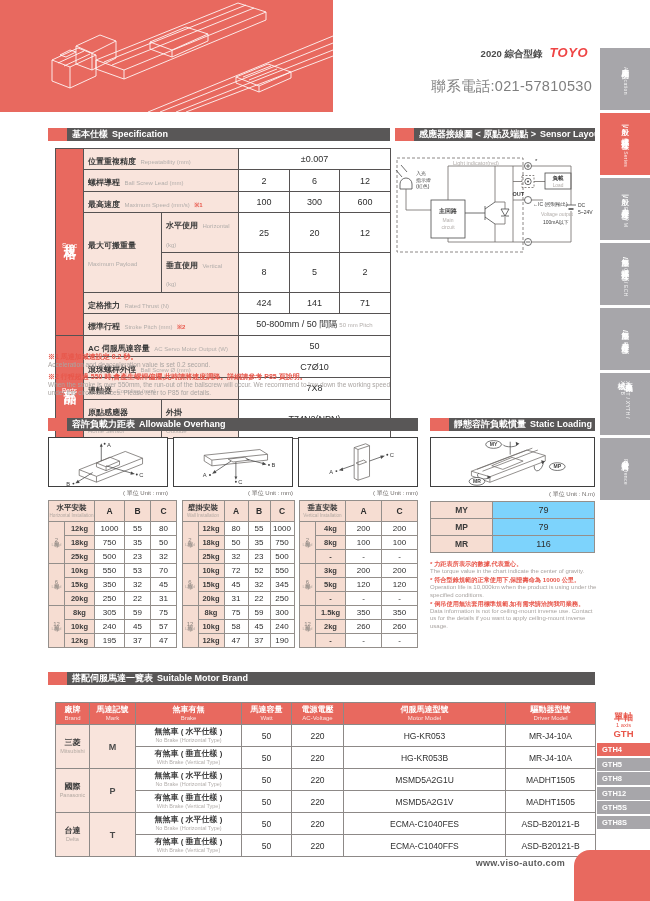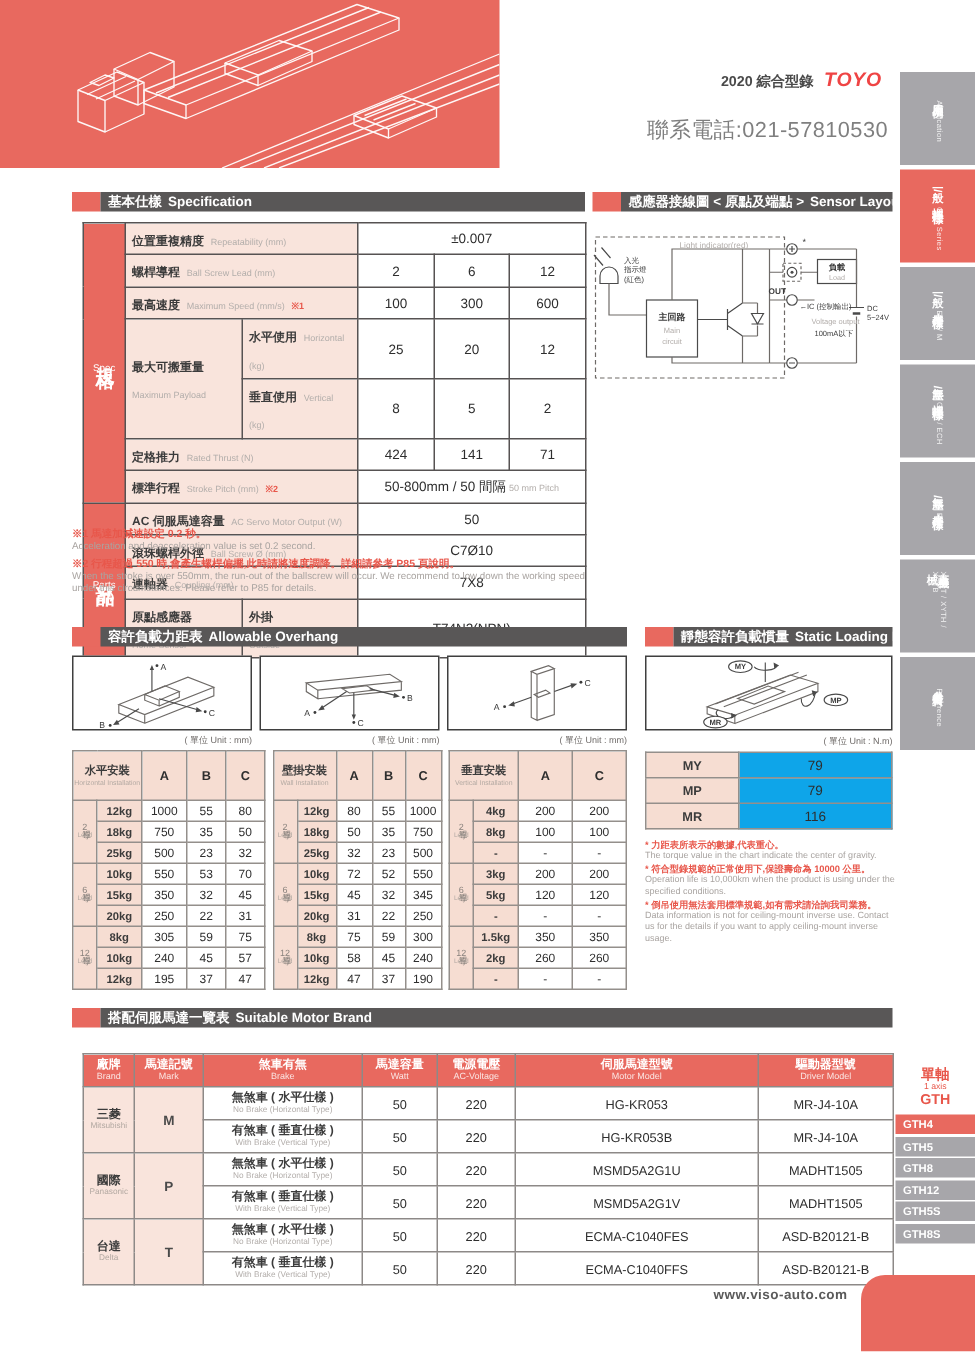--- a/index.html
+++ b/index.html
@@ -61,40 +61,40 @@
   .oh-diagrams { position:absolute; left:48px; top:437px; width:370px; display:flex; justify-content:space-between; }
   .oh-fig { width:120px; }
   .oh-box { width:120px; height:50px; border:1px solid #3f3f3f; background:#fff; }
   .oh-box svg { width:100%; height:100%; display:block; }
   .oh-unit { text-align:right; font-size:6px; color:#6f6b69; margin-top:2px; }
 
   .oh-tables { position:absolute; left:48px; top:500px; width:370px; display:flex; justify-content:space-between; }
   table.oh { border-collapse:collapse; table-layout:fixed; border:1px solid #6b6767; }
   .oh td { border:1px solid #948f8b; text-align:center; vertical-align:middle; background:#fff;
            font-size:8px; color:#2e2e2e; height:14px; padding:0; overflow:hidden; }
-  .oh tr.hdr td { height:33px; }
+  .oh tr.hdr td { height:21px; }
   .oh .nm { background:#f6ddd2; }
   .oh .nm .nm-zh { font-size:7.5px; font-weight:bold; color:#3b3b3b; display:block; line-height:1.1; }
   .oh .nm .nm-en { font-size:4.6px; color:#b3a9a2; display:block; line-height:1.1; }
   .oh .hd { background:#f6ddd2; font-weight:bold; font-size:8.5px; }
   .oh .lead { background:#f6ddd2; color:#8a837e; padding:1px 0; }
   .oh .lead .lz { writing-mode:vertical-rl; font-size:5.5px; line-height:1; display:block; margin:0 auto; }
   .oh .lead .ln { font-size:6px; display:block; line-height:1.1; }
   .oh .lead .le { font-size:4.4px; display:block; line-height:1.1; color:#b3a9a2; }
   .oh .load { background:#f6ddd2; font-weight:bold; font-size:7.5px; color:#3b3b3b; }
 
   
   .mt-box { position:absolute; left:430px; top:437px; width:165px; height:50px; border:1px solid #3f3f3f; background:#fff; }
   .mt-box svg { width:100%; height:100%; display:block; }
   .mt-unit { position:absolute; left:430px; top:490px; width:165px; text-align:right; font-size:6px; color:#6f6b69; }
   .mt-wrap { position:absolute; left:430px; top:501px; }
   table.mt { border-collapse:collapse; table-layout:fixed; width:165px; border:1px solid #6b6767; }
   .mt td { border:1px solid #948f8b; height:17px; vertical-align:middle; }
   .mt .k { background:#f6ddd2; font-weight:bold; font-size:8.5px; width:62px; text-align:center; color:#3b3b3b; }
-  .mt .v { background:#0ea5e9; text-align:center; font-size:9px; }
+  .mt .v { background:#7dd3fc; text-align:center; font-size:9px; }
   .mt-notes { position:absolute; left:430px; top:560px; width:167px; line-height:1.25; }
   .mt-notes .note-zh { font-size:6.2px; }
   .mt-notes .note-en { font-size:6px; margin-bottom:1px; }
 
   
   .motor-wrap { position:absolute; left:55px; top:702px; }
   table.motor { border-collapse:collapse; table-layout:fixed; width:540px; border:1.5px solid #6b6767; }
   .motor td { border:1px solid #8d8987; text-align:center; vertical-align:middle; font-size:8.5px;
               color:#2e2e2e; background:#fff; height:22px; padding:0 2px; overflow:hidden; }
   .motor .hcell { background:#e8695f; color:#fff; }

